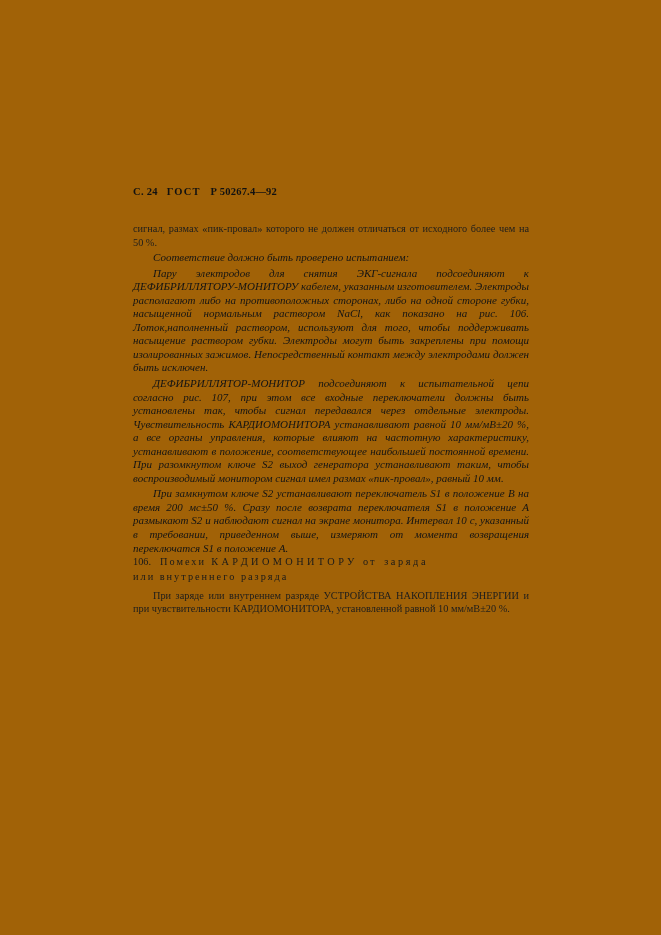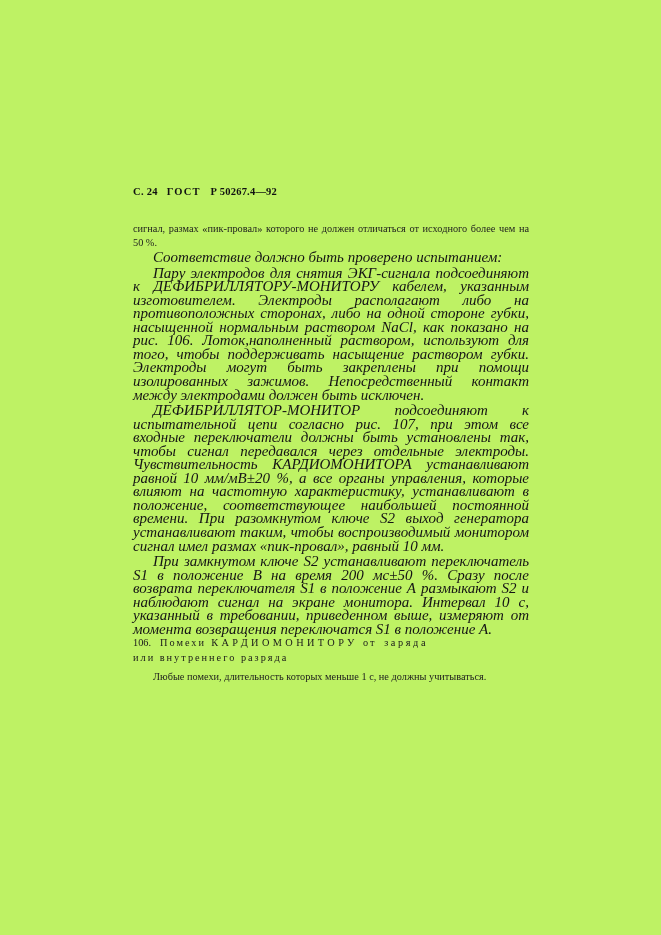--- a/index.html
+++ b/index.html
@@ -18,21 +18,21 @@
     -webkit-font-smoothing: antialiased;
   }
 
   
   .page-sheet {
     position: absolute;
     left: 0;
     top: 0;
     width: 661px;
     height: 935px;
-    background: #bef264;
+    background: #a16207;
   }
 
   
   .page-header {
     position: absolute;
     left: 133px;
     top: 186px;
     width: 396px;
     font-size: 10.5px;
     font-weight: bold;
@@ -59,21 +59,21 @@
     line-height: 13.55px;
     text-align: justify;
     text-justify: inter-word;
     color: #1d1d1d;
     hyphens: manual;
   }
   p.para.indent      { text-indent: 20px; }
   p.para.noindent    { text-indent: 0; }
   p.para.italic {
     font-style: italic;
-    font-size: 15px;
+    font-size: 11px;
     color: #141414;
   }
   p.para.gap-before  { margin-top: 4.5px; }
   p.para.gap-small   { margin-top: 2px; }
 
   
   p.clause-heading {
     margin: 0;
     padding: 0;
     font-size: 10.3px;
@@ -107,20 +107,20 @@
 
     <p class="para italic indent gap-small">ДЕФИБРИЛЛЯТОР-МОНИТОР подсоединяют к испытательной цепи согласно рис. 107, при этом все входные переключатели должны быть установлены так, чтобы сигнал передавался через отдельные электроды. Чувствительность КАРДИОМОНИТОРА устанавливают равной 10 мм/мВ±20 %, а все органы управления, которые влияют на частотную характеристику, устанавливают в положение, соответствующее наибольшей постоянной времени. При разомкнутом ключе S2 выход генератора устанавливают таким, чтобы воспроизводимый монитором сигнал имел размах «пик-провал», равный 10 мм.</p>
 
     <p class="para italic indent gap-small">При замкнутом ключе S2 устанавливают переключатель S1 в положение В на время 200 мс±50 %. Сразу после возврата переключателя S1 в положение А размыкают S2 и наблюдают сигнал на экране монитора. Интервал 10 с, указанный в требовании, приведенном выше, измеряют от момента возвращения переключатся S1 в положение А.</p>
 
 
     <p class="clause-heading gap-before">
       <span class="num">106.</span><span class="sp1">Помехи</span>&nbsp;&nbsp;<span class="sp2">КАРДИОМОНИТОРУ</span>&nbsp;&nbsp;<span class="sp1">от</span>&nbsp;&nbsp;&nbsp;<span class="sp3">заряда</span><br><span class="sp1">или внутреннего разряда</span>
     </p>
 
+    <p class="para indent gap-before">При заряде или внутреннем разряде УСТРОЙСТВА НАКОПЛЕНИЯ ЭНЕРГИИ и при чувствительности КАРДИОМОНИТОРА, установленной равной 10 мм/мВ±20 %.</p>
 
 
 
-    <p class="para indent gap-before">Любые помехи, длительность которых меньше 1 с, не  должны учитываться.</p>
 
 
   </div>
 </div>
 
 </body></html>

